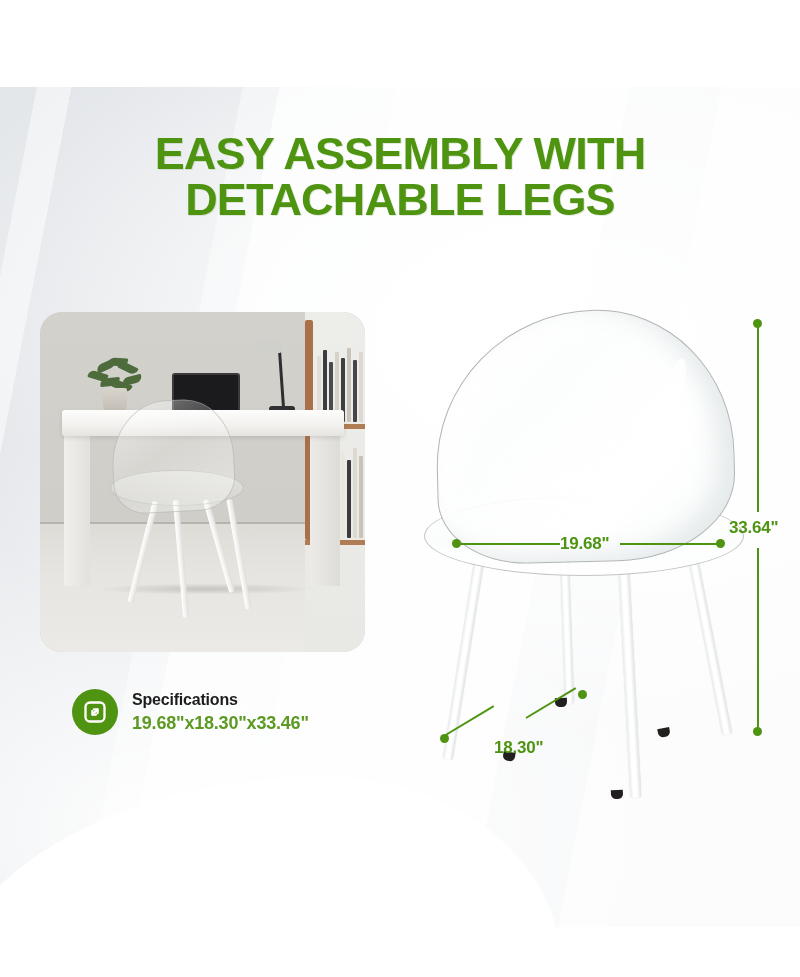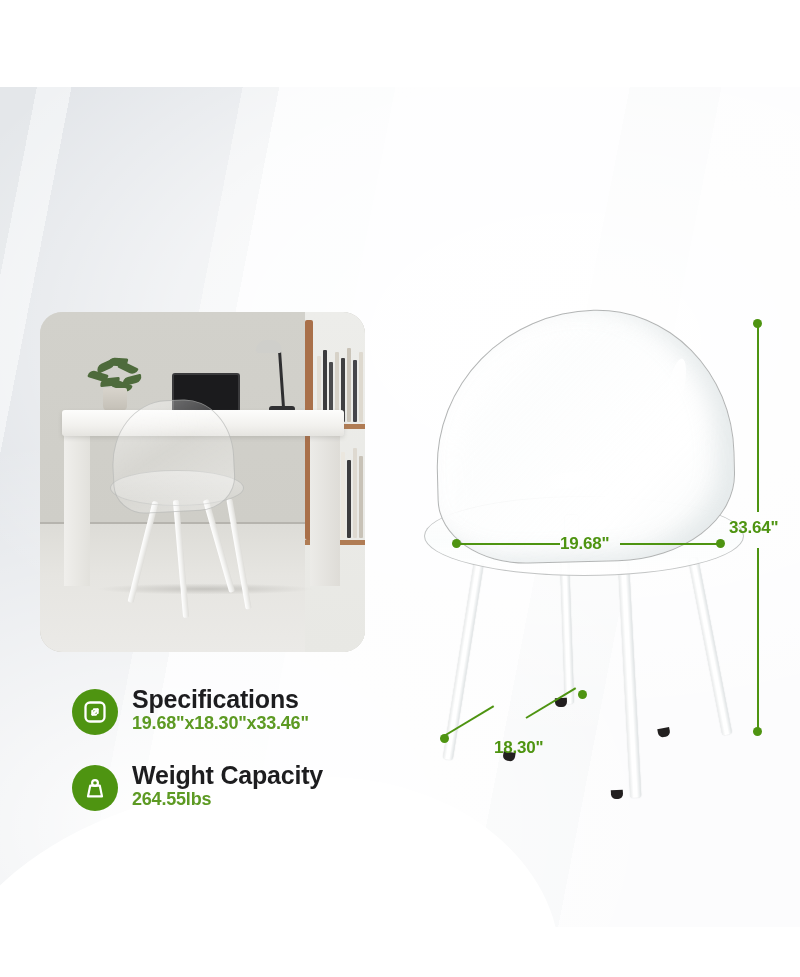--- a/index.html
+++ b/index.html
@@ -320,21 +320,21 @@
     height: 46px;
     border-radius: 50%;
     background: #4e9411;
     display: flex;
     align-items: center;
     justify-content: center;
     flex: 0 0 auto;
   }
   .spec-text { display: flex; flex-direction: column; }
   .spec-title {
-    font-size: 25px;
+    font-size: 16px;
     font-weight: 700;
     color: #1d1d1f;
     line-height: 23px;
     letter-spacing: -0.2px;
   }
   .spec-value {
     font-size: 18px;
     font-weight: 700;
     color: #5d9a23;
     line-height: 24px;
@@ -479,20 +479,24 @@
 <body>
 
 <div id="infographic">
 
   <div class="panel">
     <div class="panel-stripes"></div>
     <div class="panel-sheen"></div>
     <div class="panel-swoosh"></div>
   </div>
 
+  <div class="headline">
+    <span>EASY ASSEMBLY WITH</span>
+    <span class="line2">DETACHABLE LEGS</span>
+  </div>
 
 
   <div class="photo-card">
     <div class="photo-wall"></div>
     <div class="photo-floorline"></div>
     <div class="photo-floor"></div>
 
     <div class="shelf">
       <div class="shelf-frame"></div>
       <div class="shelf-sep" style="top:112px"></div>
@@ -558,32 +562,20 @@
         <path d="M15.6 10.4 L15.6 14.0 M15.6 10.4 L12.0 10.4" stroke="#ffffff" stroke-width="2.3" stroke-linecap="round"></path>
         <path d="M10.4 15.6 L10.4 12.0 M10.4 15.6 L14.0 15.6" stroke="#ffffff" stroke-width="2.3" stroke-linecap="round"></path>
       </svg>
     </div>
     <div class="spec-text">
       <span class="spec-title">Specifications</span>
       <span class="spec-value">19.68"x18.30"x33.46"</span>
     </div>
   </div>
 
-  <div class="spec-row r2">
-    <div class="spec-icon">
-      <svg width="26" height="26" viewBox="0 0 26 26" aria-hidden="true">
-        <path d="M8.2 10.6 L17.8 10.6 L20.0 21.4 L6.0 21.4 Z" fill="none" stroke="#ffffff" stroke-width="2.2" stroke-linejoin="round"></path>
-        <circle cx="13" cy="8.1" r="2.9" fill="none" stroke="#ffffff" stroke-width="2.2"></circle>
-      </svg>
-    </div>
-    <div class="spec-text">
-      <span class="spec-title">Weight Capacity</span>
-      <span class="spec-value">264.55lbs</span>
-    </div>
-  </div>
 
   <div class="hero">
 
     <div class="hero-leg" style="left:74px;  top:262px; width:10px; height:200px; transform:rotate(9deg); transform-origin:top center;"></div>
     <div class="hero-leg" style="left:160px; top:258px; width:9px;  height:146px; transform:rotate(-2deg); transform-origin:top center;"></div>
     <div class="hero-leg" style="left:218px; top:262px; width:11px; height:236px; transform:rotate(-3deg); transform-origin:top center;"></div>
     <div class="hero-leg" style="left:288px; top:258px; width:10px; height:180px; transform:rotate(-11deg); transform-origin:top center;"></div>
 
     <div class="hero-foot" style="left:103px; top:452px; transform:rotate(9deg);"></div>
     <div class="hero-foot" style="left:155px; top:398px; transform:rotate(-2deg);"></div>

